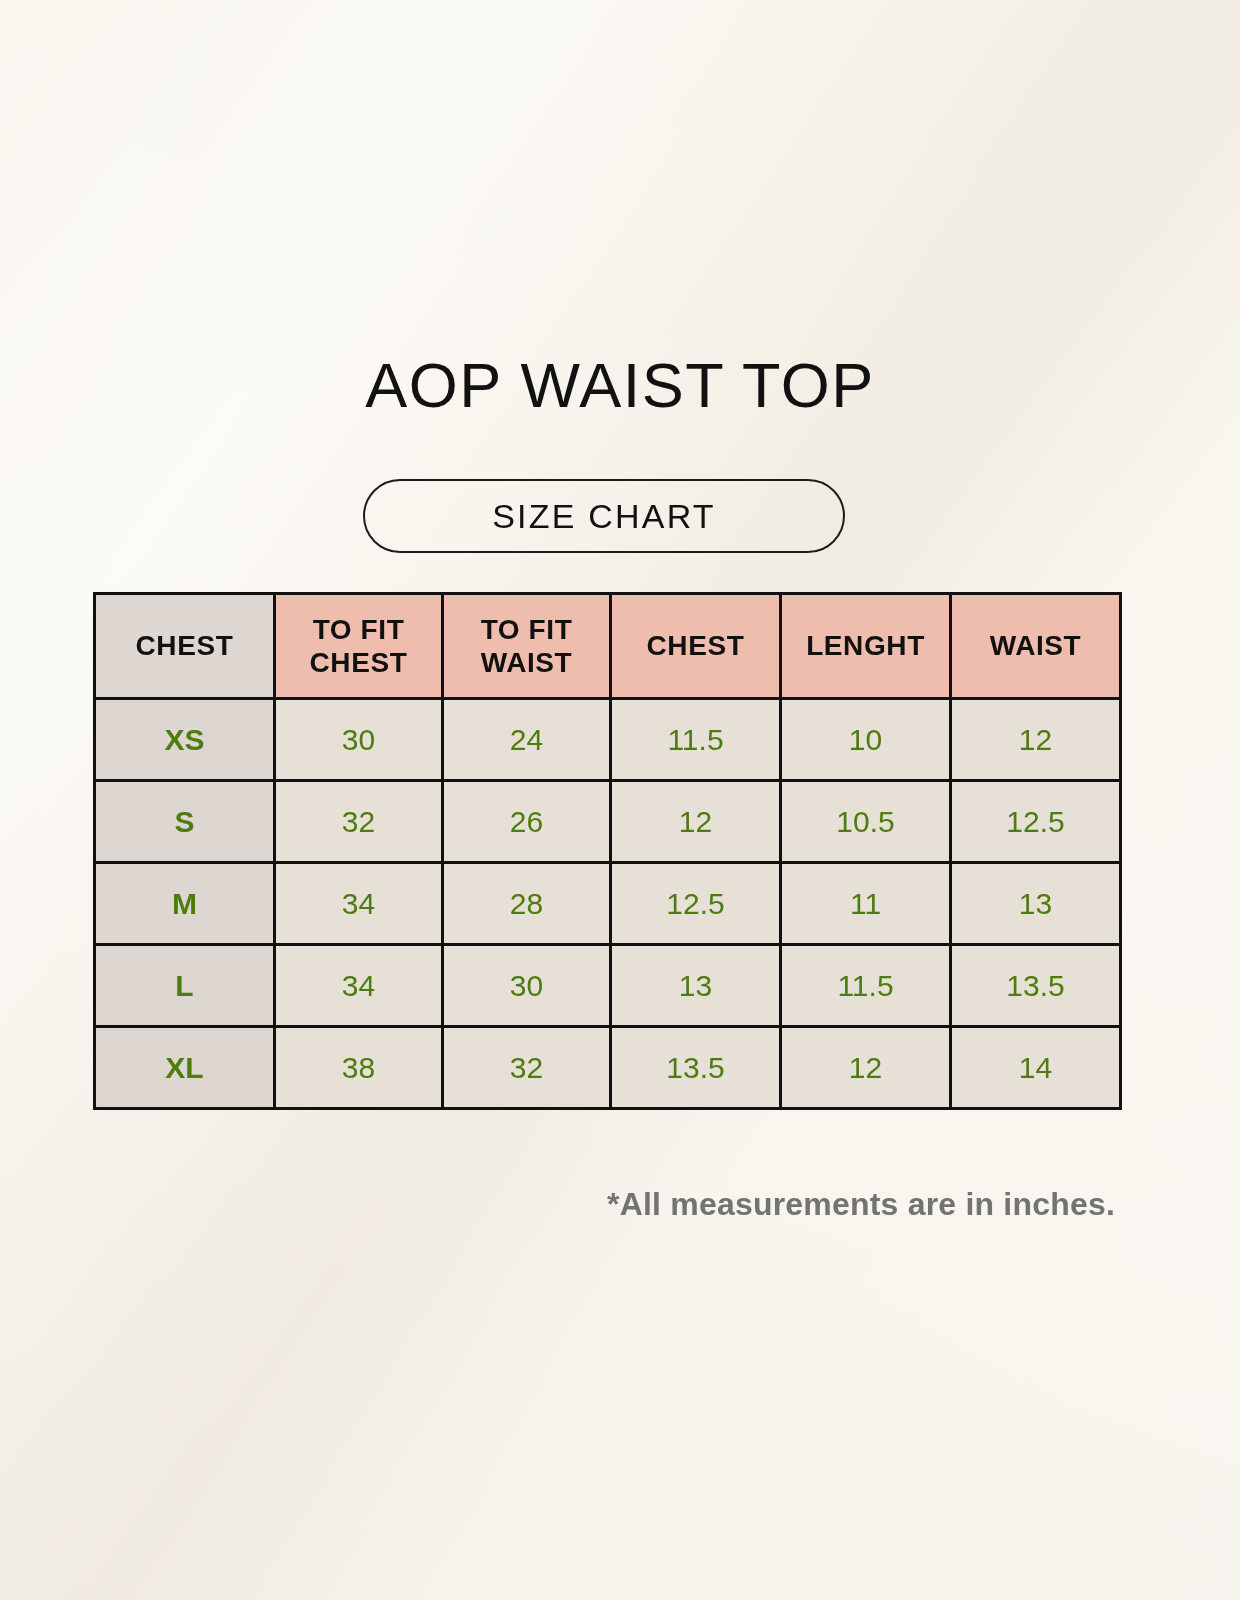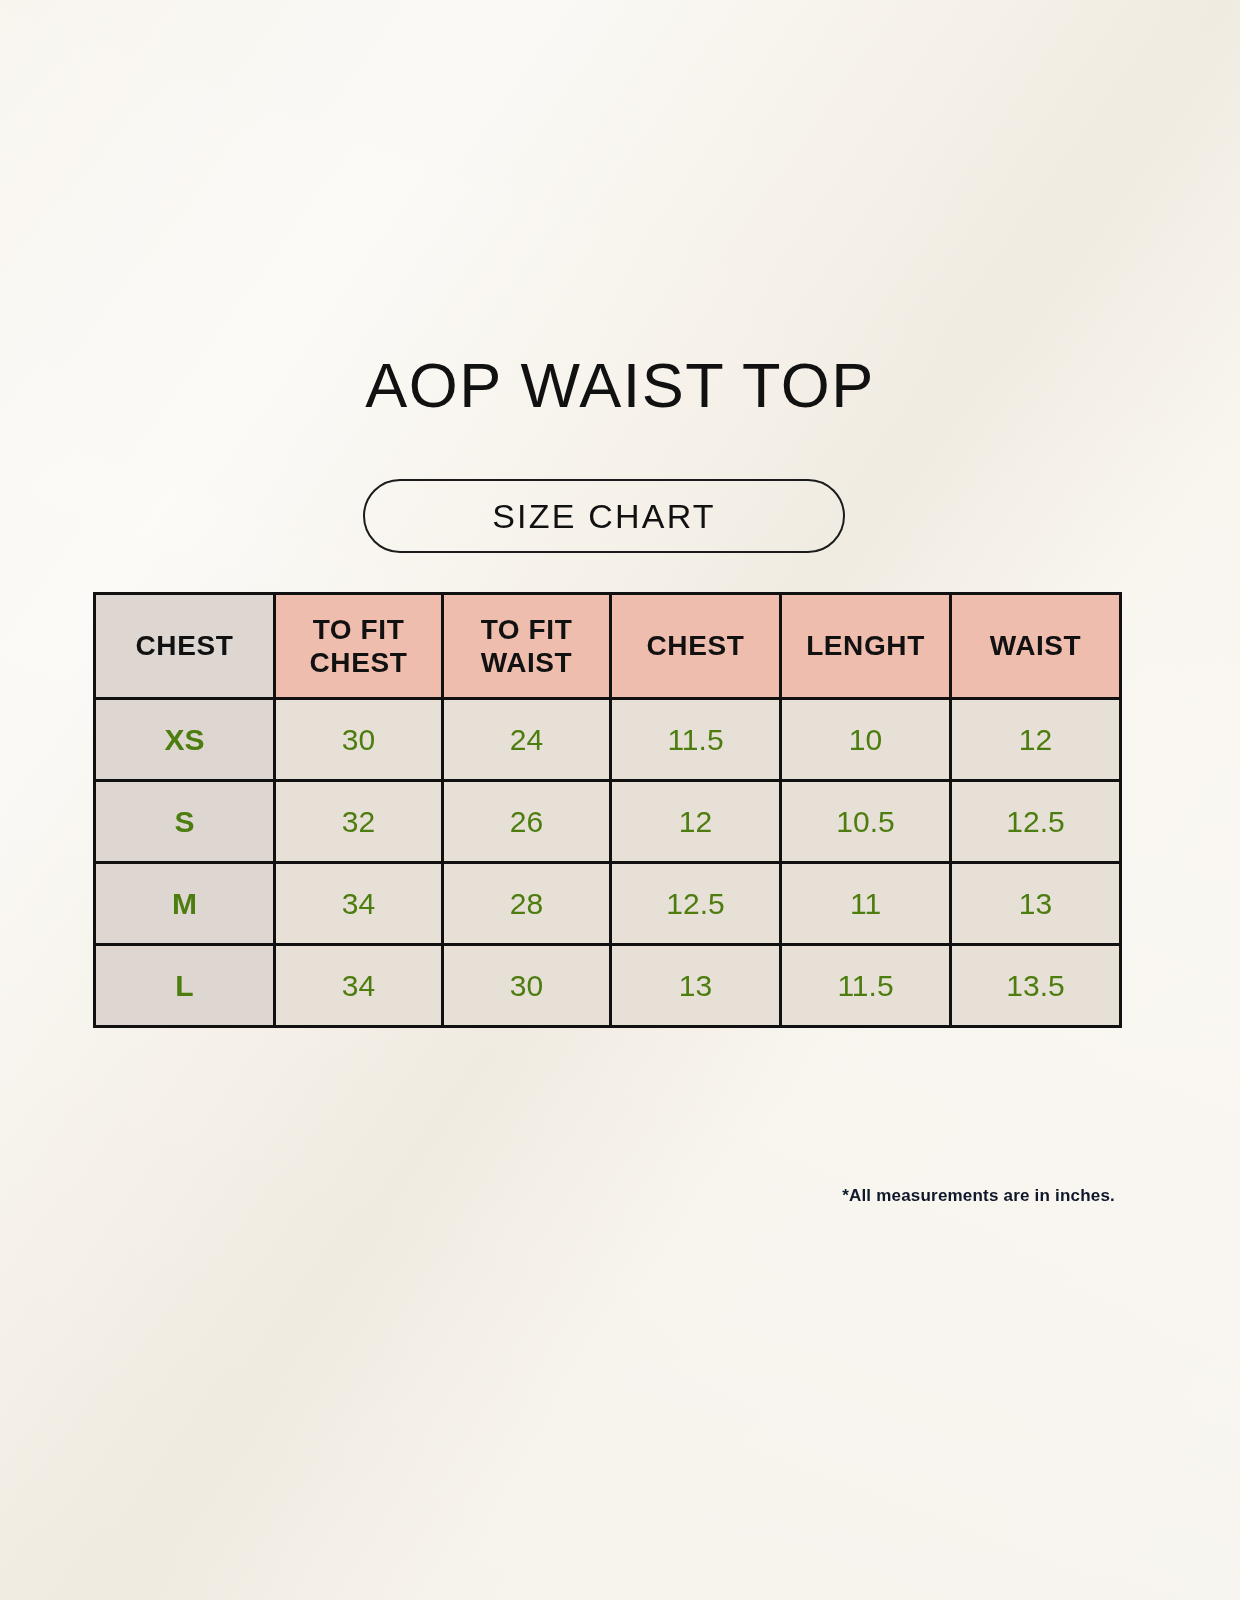--- a/index.html
+++ b/index.html
@@ -128,23 +128,23 @@
     font-weight: bold;
     font-size: 30px;
   }
 
   .footnote {
     position: absolute;
     left: 93px;
     top: 1186px;
     width: 1022px;
     text-align: right;
-    font-size: 17px;
+    font-size: 32px;
     font-weight: bold;
-    color: #0f172a;
+    color: #737373;
     letter-spacing: 0.2px;
   }
 </style>
 </head>
 <body>
 
 <div class="page">
   <div class="bg-sheen"></div>
 
   <div class="title">AOP WAIST TOP</div>
@@ -213,18 +213,26 @@
           <td>13</td>
         </tr>
         <tr>
           <td class="size-cell">L</td>
           <td>34</td>
           <td>30</td>
           <td>13</td>
           <td>11.5</td>
           <td>13.5</td>
         </tr>
+        <tr>
+          <td class="size-cell">XL</td>
+          <td>38</td>
+          <td>32</td>
+          <td>13.5</td>
+          <td>12</td>
+          <td>14</td>
+        </tr>
       </tbody>
     </table>
   </div>
 
   <div class="footnote">*All measurements are in inches.</div>
 </div>
 
 </body></html>

